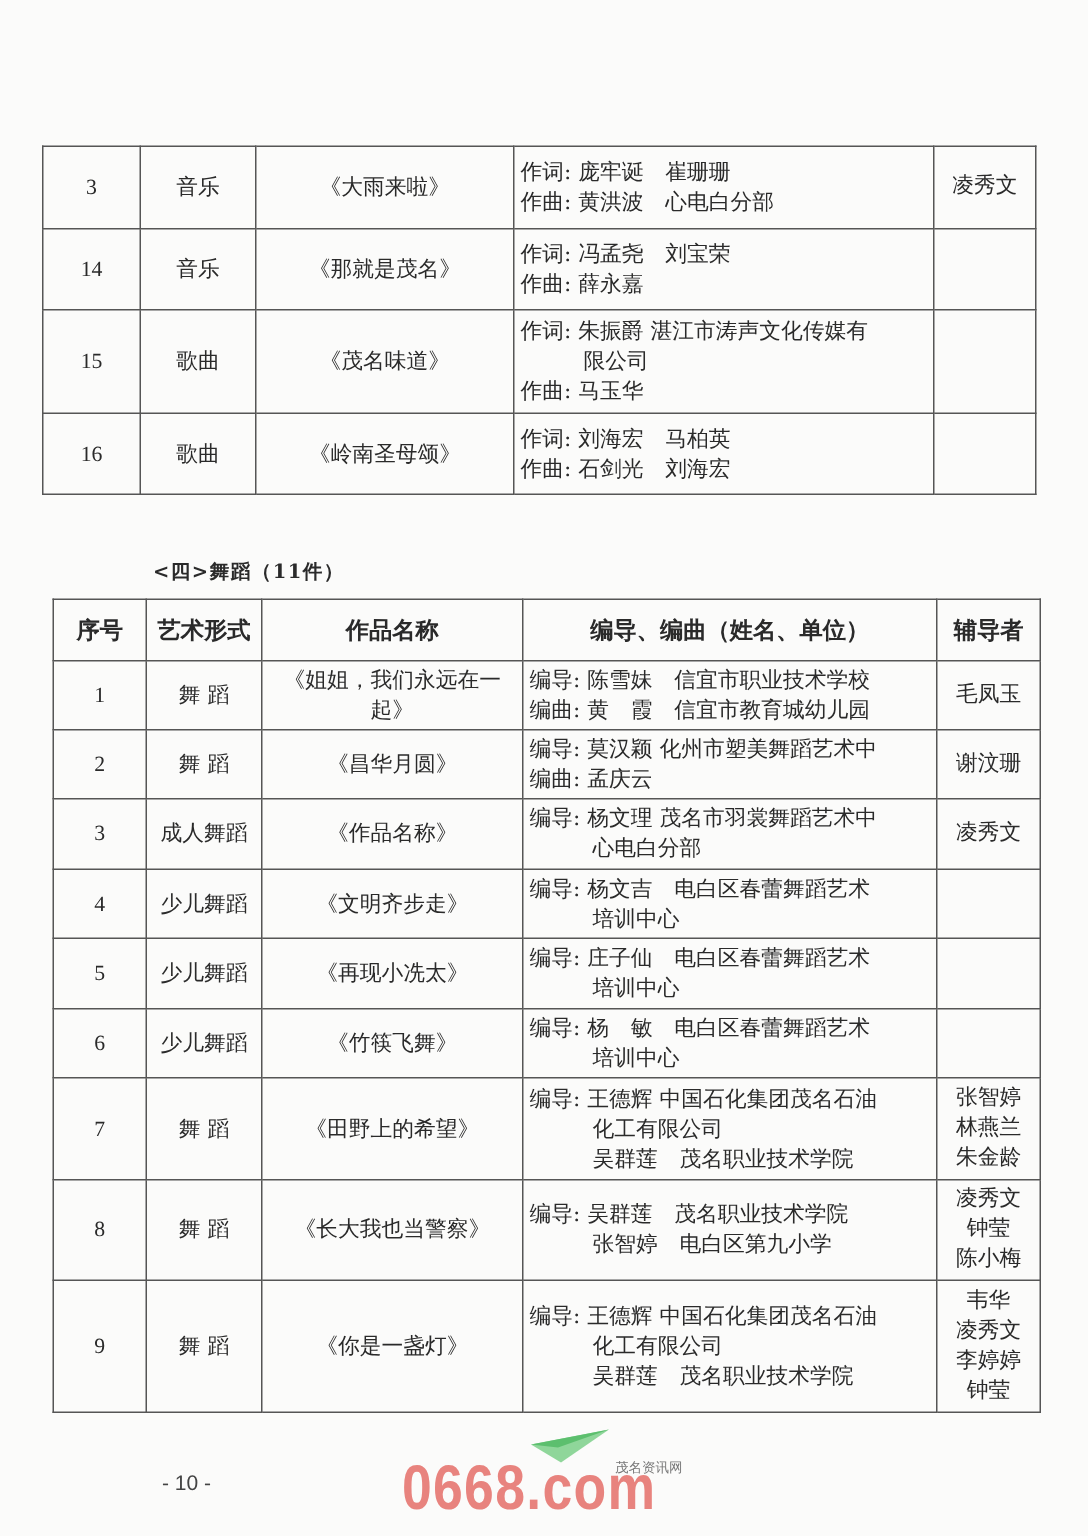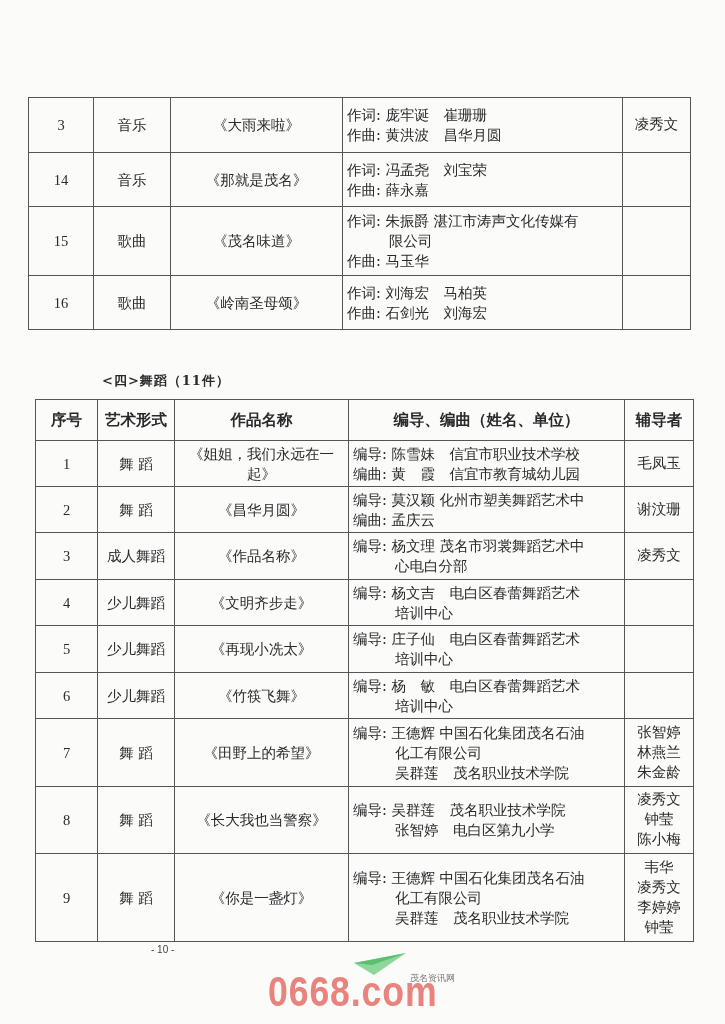--- a/index.html
+++ b/index.html
@@ -24,22 +24,22 @@
   .cred .ln { display:block; }
   .cred .ind { padding-left:42px; }
   .tutor { text-align:center; line-height:20px;font-family:Liberation Mono, monospace; }
   .tutor span { display:block; }
   .hdr th { font-size:15.5px; font-weight:bold; height:40px; }
   .section-title {
     position:absolute; left:102px; top:372px;
     font-size:13px; font-weight:bold; letter-spacing:1px;
   }
   .page-no {
-    position:absolute; left:108px; top:944px; font-size:10px;
-    font-family:"Liberation Sans", sans-serif; color:#444;margin-left:43px;
+    position:absolute; left:108px; top:980px; font-size:14px;
+    font-family:"Liberation Sans", sans-serif; color:#444;
   }
   .wm {
     position:absolute; left:268px; top:968px; font-family:"Liberation Sans", sans-serif;
     font-weight:bold; font-size:42px; color:#e8837e; letter-spacing:1px;
     transform:scaleX(0.85); transform-origin:left;
   }
   .wm-sub {
     position:absolute; left:410px; top:972px; font-size:9px; color:#777;
     font-family:"DejaVu Sans", sans-serif;
   }
@@ -56,21 +56,21 @@
       <col style="width:280px">
       <col style="width:68px">
     </colgroup>
   <tbody id="top-body">
       <tr style="height: 55px;">
         <td class="c num">3</td>
         <td class="c">音乐</td>
         <td class="c">《大雨来啦》</td>
         <td class="cred">
           <span class="ln">作词: 庞牢诞　崔珊珊</span>
-          <span class="ln">作曲: 黄洪波　昌华月圆</span>
+          <span class="ln">作曲: 黄洪波　心电白分部</span>
         </td>
         <td class="tutor">
           <span>凌秀文</span>
         </td>
       </tr>
       <tr style="height: 54px;">
         <td class="c num">14</td>
         <td class="c">音乐</td>
         <td class="c">《那就是茂名》</td>
         <td class="cred">

